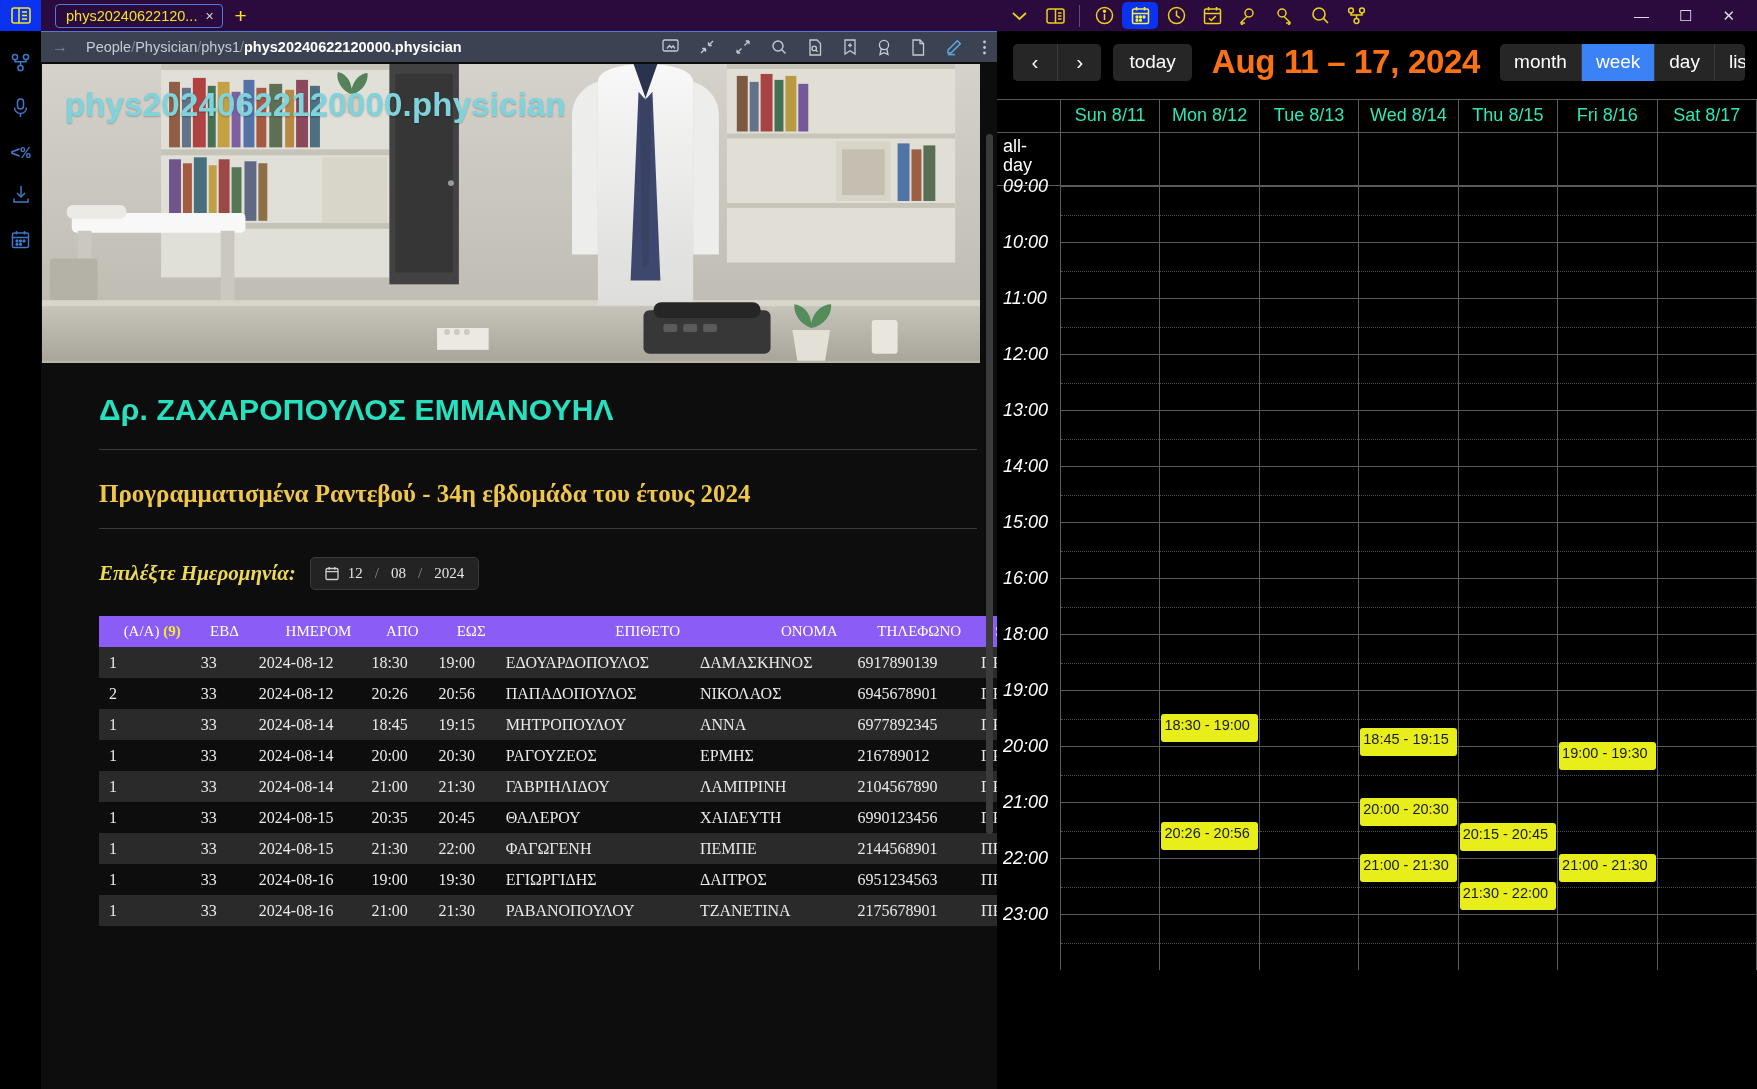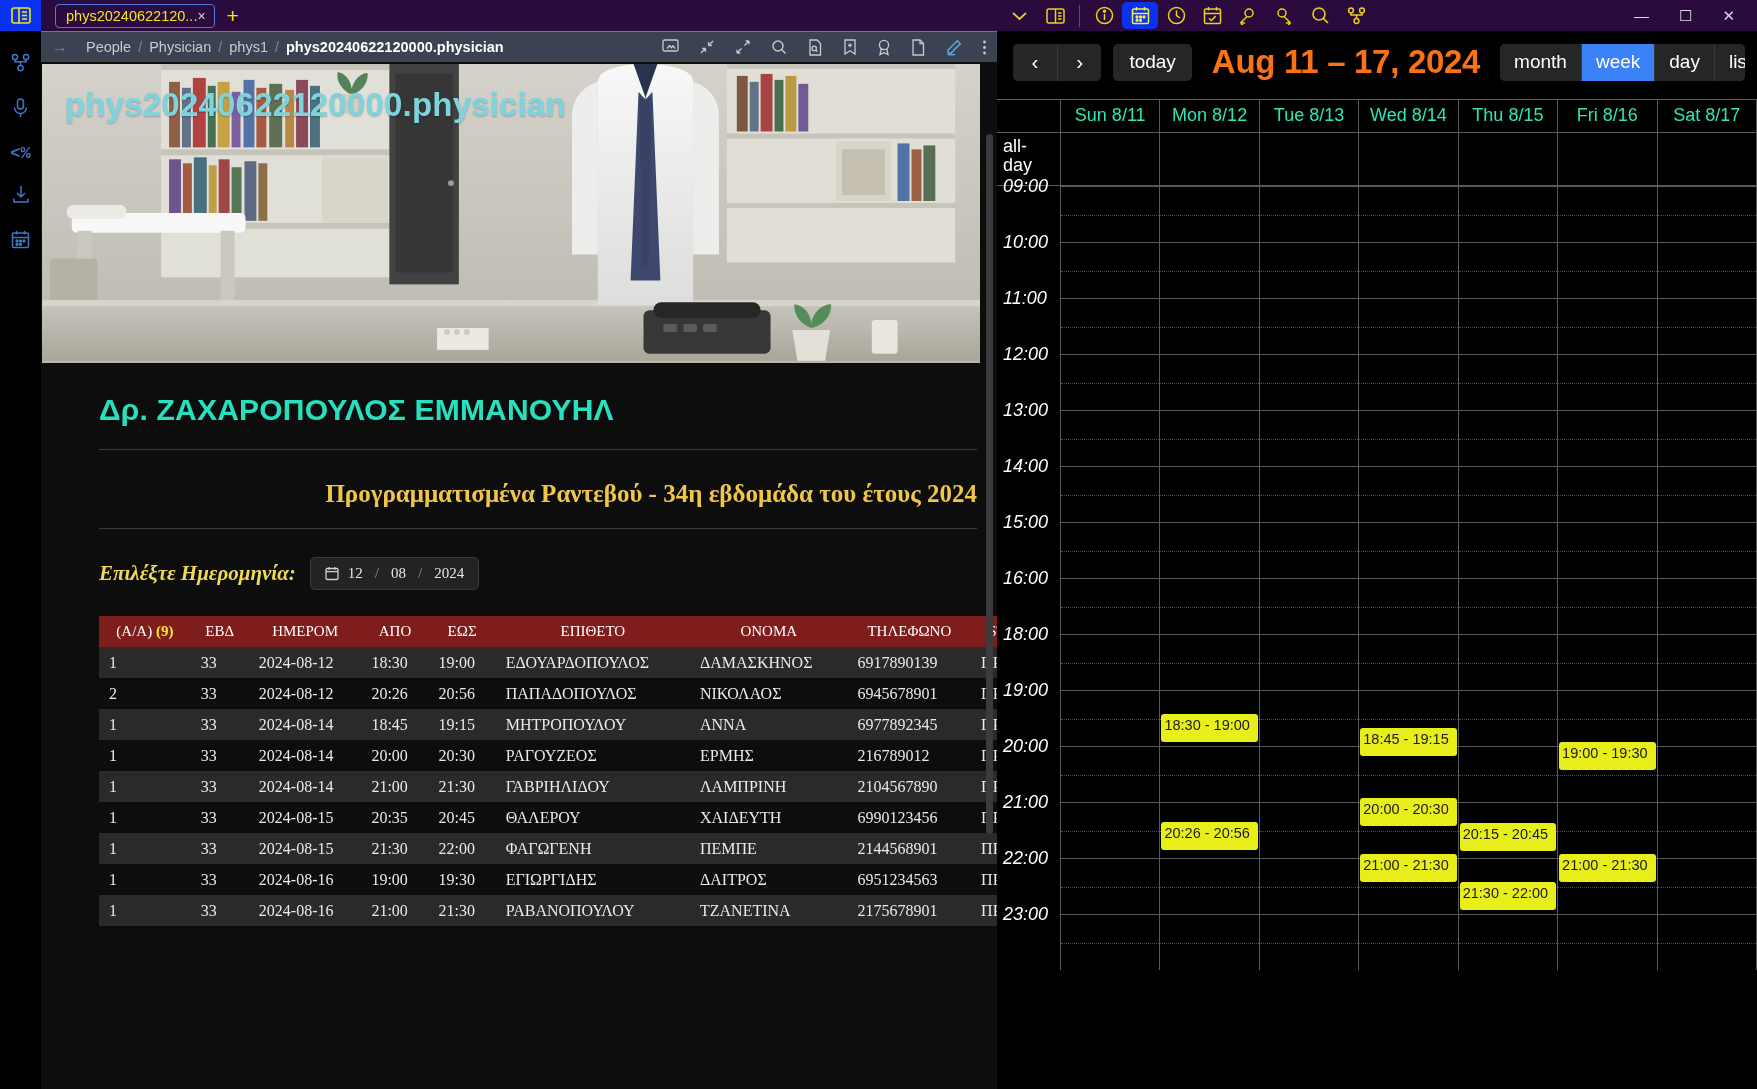--- a/index.html
+++ b/index.html
@@ -18,33 +18,33 @@
   
   .tabbar {
     height: 31px; background:#2b0a3d; display:flex; align-items:center;
     position:relative; flex:0 0 31px;
   }
   .ribbon-top {
     width:41px; height:31px; background:#0a32f0; display:flex; align-items:center; justify-content:center;
   }
   .tab-chip {
     margin-left:14px; height:24px; border:1px solid #4f7bd6; border-radius:4px;
-    background:#2b0a3d; display:flex; align-items:center; padding:0 8px 0 10px;
+    background:#2b0a3d; display:flex; align-items:center; gap:8px; padding:0 8px 0 10px;
   }
   .tab-chip .t-label { color:#f2e41e; font-size:14.5px; white-space:nowrap; font-family:"Liberation Sans",sans-serif;}
   .tab-chip .t-close { color:#d8d8d8; font-size:14px; line-height:1; }
   .tab-plus { color:#f2e41e; font-size:21px; margin-left:12px; line-height:1; }
 
   
   .crumbbar {
     height:31px; background:#3b4252; display:flex; align-items:center; padding:0 10px 0 0;
     border-top:1px solid #4f7bd6; flex:0 0 31px; position:relative;
   }
   .nav-arrows { display:flex; gap:16px; margin-left:20px; color:#7c828f; font-size:16px; }
-  .crumbs { margin-left:18px; display:flex; align-items:center; gap:7px; font-size:14.5px; color:#c6cad3; white-space:nowrap;}
+  .crumbs { margin-left:18px; display:flex; align-items:center; font-size:14.5px; color:#c6cad3; white-space:nowrap;}
   .crumbs .sep { color:#80858f; }
   .crumbs .last { color:#fff; font-weight:bold; }
   .crumb-tools { margin-left:auto; display:flex; align-items:center; gap:20px; color:#c6cad3; }
   .crumb-tools svg { display:block; }
 
   
   .ribbon {
     position:absolute; left:0; top:31px; width:41px; bottom:0; background:#000;
     display:flex; flex-direction:column; align-items:center; gap:22px; padding-top:22px;
   }
@@ -73,38 +73,38 @@
     border-right:1px solid #0d0d0d; background:#1f1f1f; cursor:pointer; font-family:"Liberation Sans",sans-serif;
   }
   .btn-row .b:last-child { border-right:none; }
 
   h1.doc-h1 {
     margin-top:30px; color:#27e0be; font-size:30px; font-weight:bold; letter-spacing:.2px;
     padding-bottom:22px; border-bottom:1px solid #3a3a3a; font-family:"Liberation Sans",sans-serif;
   }
   h2.doc-h2 {
     margin-top:30px; color:#f0c64a; font-size:25px; font-weight:bold;
-    font-family:"Liberation Serif", serif; padding-bottom:20px; border-bottom:1px solid #3a3a3a;text-align:right;
+    font-family:"Liberation Serif", serif; padding-bottom:20px; border-bottom:1px solid #3a3a3a;
   }
   .date-row { margin-top:28px; display:flex; align-items:center; gap:14px; }
   .date-label {
     color:#eeda55; font-size:21px; font-style:italic; font-weight:bold;
     font-family:"Liberation Serif", serif;
   }
   .date-input {
     background:#232323; border:1px solid #3a3a3a; border-radius:5px; padding:7px 14px;
     display:flex; align-items:center; gap:9px; color:#e6e6e6; font-size:15px;
     font-family:"Liberation Serif", serif;
   }
   .date-input .slash { color:#8d8d8d; margin:0 3px; }
 
   
   table.appts { margin-top:26px; border-collapse:collapse; width:960px; font-family:"Liberation Serif", serif; }
   table.appts thead th {
-    background:#7f1d1d; color:#fff; font-size:15px; font-weight:normal; text-align:center;
+    background:#8b5cf6; color:#fff; font-size:15px; font-weight:normal; text-align:right;
     padding:7px 10px; white-space:nowrap;
   }
   table.appts thead th .cnt { color:#f4ec2e; font-weight:bold; }
   table.appts tbody td {
     padding:6.5px 10px; font-size:16px; color:#eaeaea; white-space:nowrap;
   }
   table.appts tbody tr:nth-child(odd) { background:#2a2a2a; }
   table.appts tbody tr:nth-child(even) { background:#0d0d0d; }
   td.aa { color:#27e0be; }
 

